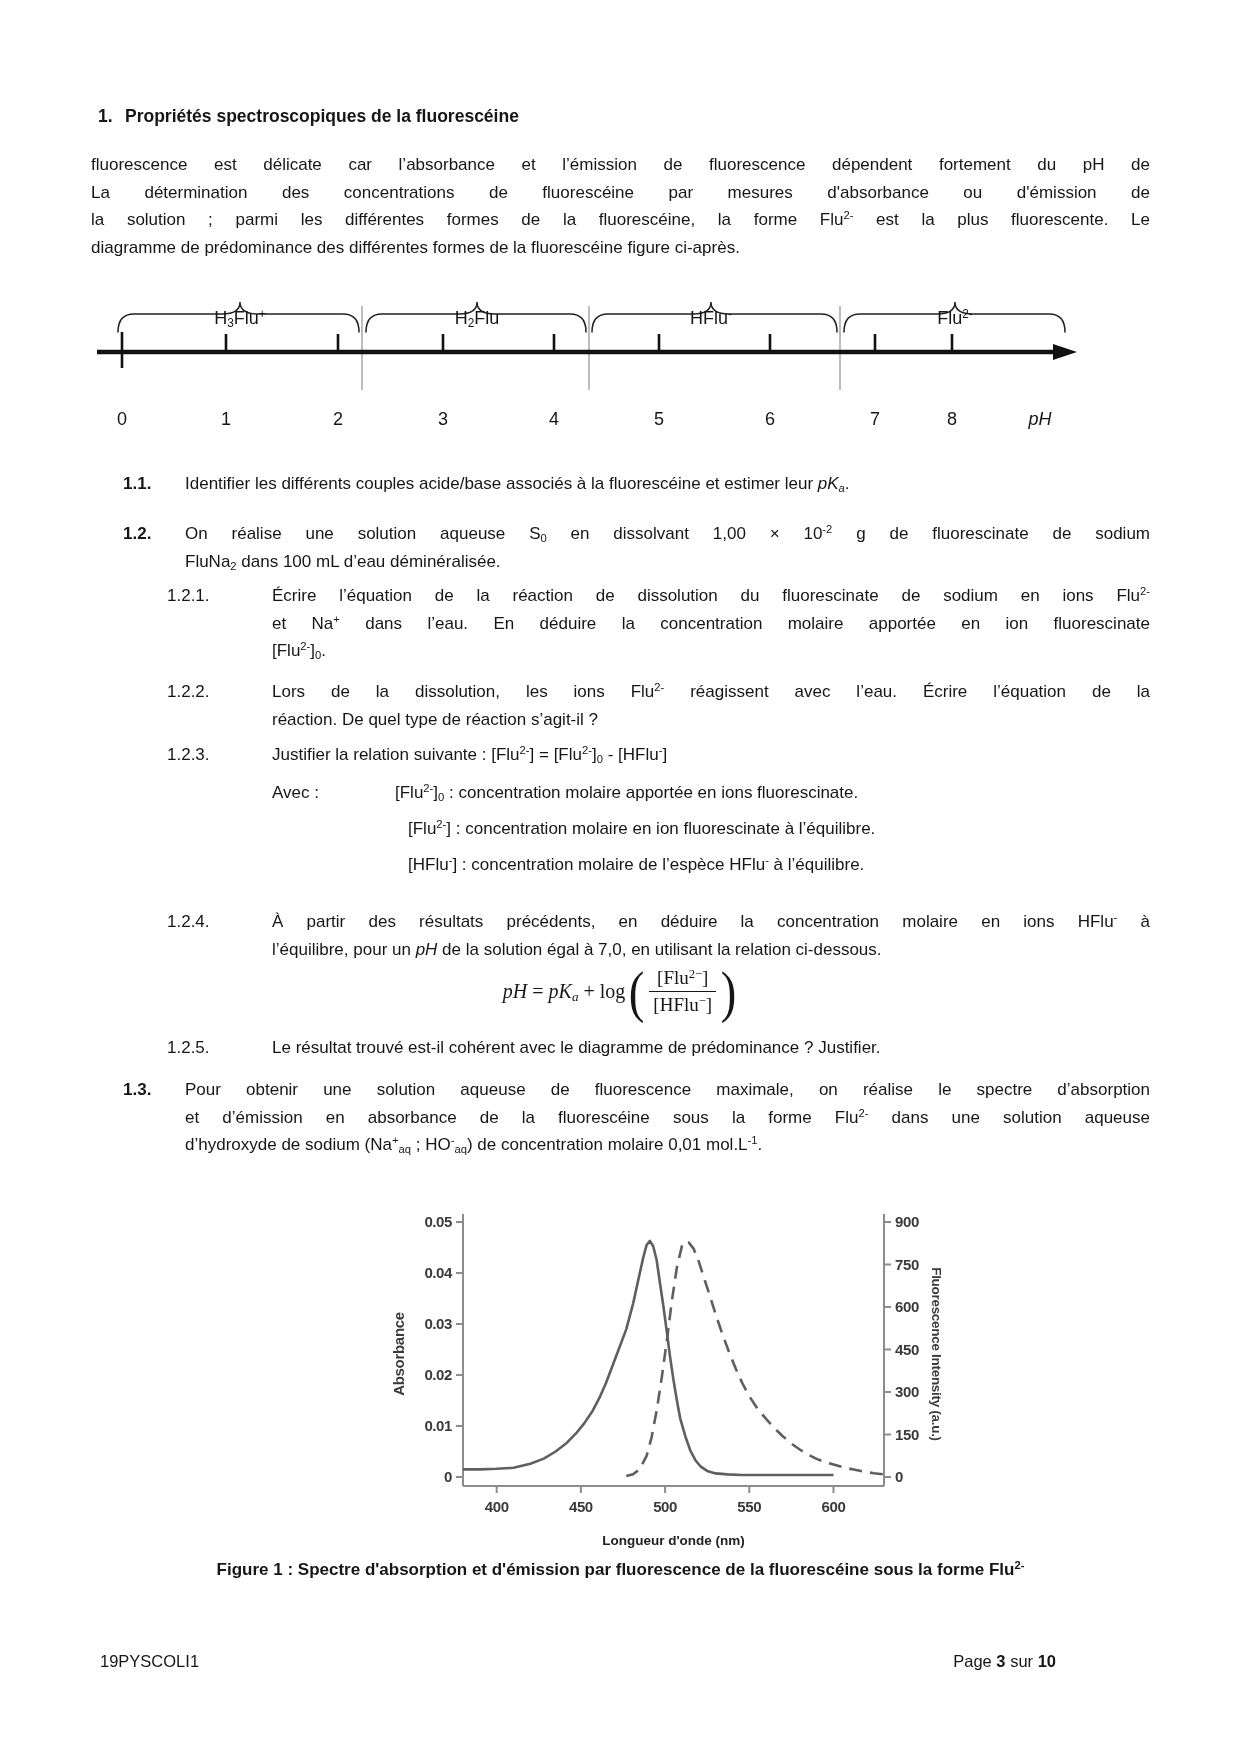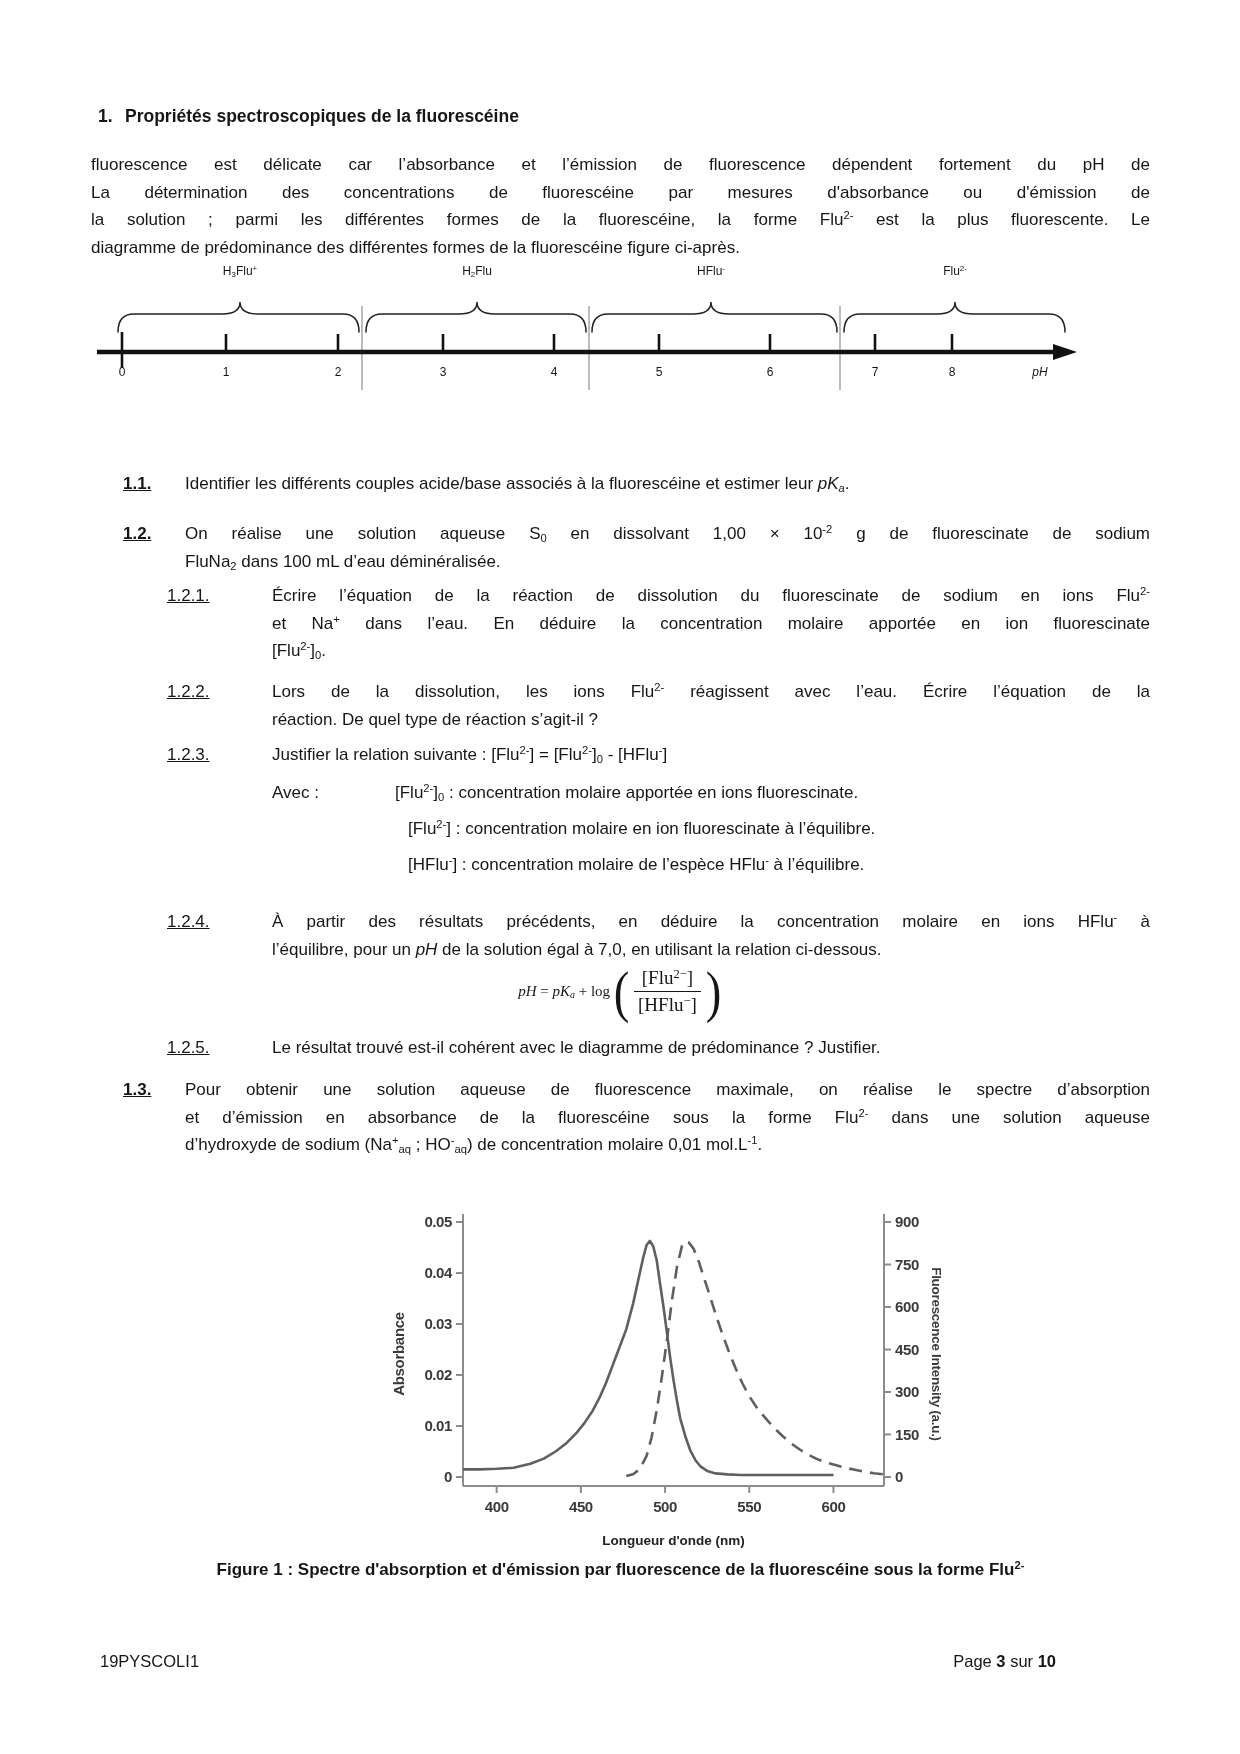--- a/index.html
+++ b/index.html
@@ -15,52 +15,52 @@
   .heading{left:98px;top:106px;display:flex;font-weight:bold;font-size:17.5px;}
   .heading .hnum{width:27px;}
 
   
   .intro{left:91px;top:151px;width:1059px;font-size:17px;line-height:27.5px;}
   .line{text-align:justify;text-align-last:justify;}
   .line:last-child{text-align-last:left;}
 
   
   .q{display:flex;font-size:17px;line-height:27.5px;}
-  .q .qnum{font-weight:bold;flex:0 0 auto;text-decoration:underline;}
+  .q .qnum{font-weight:bold;flex:0 0 auto;}
   .q.main{left:123px;}
   .q.main .qnum{width:62px;font-weight:bold;}
   .q.main .qtext{width:965px;}
   .q.sub{left:167px;}
   .q.sub .qnum{width:105px;font-weight:normal;}
   .q.sub .qtext{width:878px;}
   .avecrow{left:272px;display:flex;font-size:17px;line-height:27.5px;}
   .avecrow .aveclabel{width:123px;flex:0 0 auto;}
   .defline{left:408px;font-size:17px;line-height:27.5px;}
 
   
   .formula{left:91px;top:966px;width:1059px;display:flex;justify-content:center;align-items:center;
            font-family:"Liberation Serif",serif;}
-  .formula .lhs{font-size:15px;padding-right:2px;}
+  .formula .lhs{font-size:20px;padding-right:2px;}
   .formula .paren{font-size:57px;font-weight:400;line-height:0.9;transform:scaleX(.82);}
   .formula .frac{display:inline-block;text-align:center;font-size:19px;padding:0 3px;}
   .formula .num{border-bottom:1.4px solid #161616;padding:0 4px 2px 4px;display:block;}
   .formula .den{padding:2px 4px 0 4px;display:block;}
 
   
   .caption{left:91px;top:1556px;width:1059px;text-align:center;font-weight:bold;
            font-size:17px;line-height:28px;}
 
   
   .footer-left{left:100px;top:1652px;font-size:16.5px;}
   .footer-right{right:184px;top:1652px;font-size:16.5px;}
 
   
   .diagram{left:85px;top:262px;width:1070px;height:140px;}
   .diagram svg{position:absolute;left:0;top:0;}
-  .dg-label{position:absolute;font-size:12px;transform:translateX(-50%);white-space:nowrap;}
+  .dg-label{position:absolute;font-size:18px;transform:translateX(-50%);white-space:nowrap;margin-top:44px;}
   .dg-species{top:2px;}
   .dg-tickno{top:103px;}
   .dg-ph{top:103px;font-style:italic;}
 
   
   .chart{left:360px;top:1196px;width:600px;height:360px;}
   .ctick{font-family:"Liberation Sans",sans-serif;font-weight:bold;font-size:15px;fill:#3a3a3a;letter-spacing:-0.4px;}
   .caxis{font-family:"Liberation Sans",sans-serif;font-weight:bold;font-size:15px;fill:#3a3a3a;letter-spacing:-0.3px;}
   .caxis2{font-family:"Liberation Sans",sans-serif;font-weight:bold;font-size:13.5px;fill:#3a3a3a;letter-spacing:-0.3px;}
   .cxlabel{font-family:"Liberation Sans",sans-serif;font-weight:bold;font-size:13.5px;fill:#222;}

